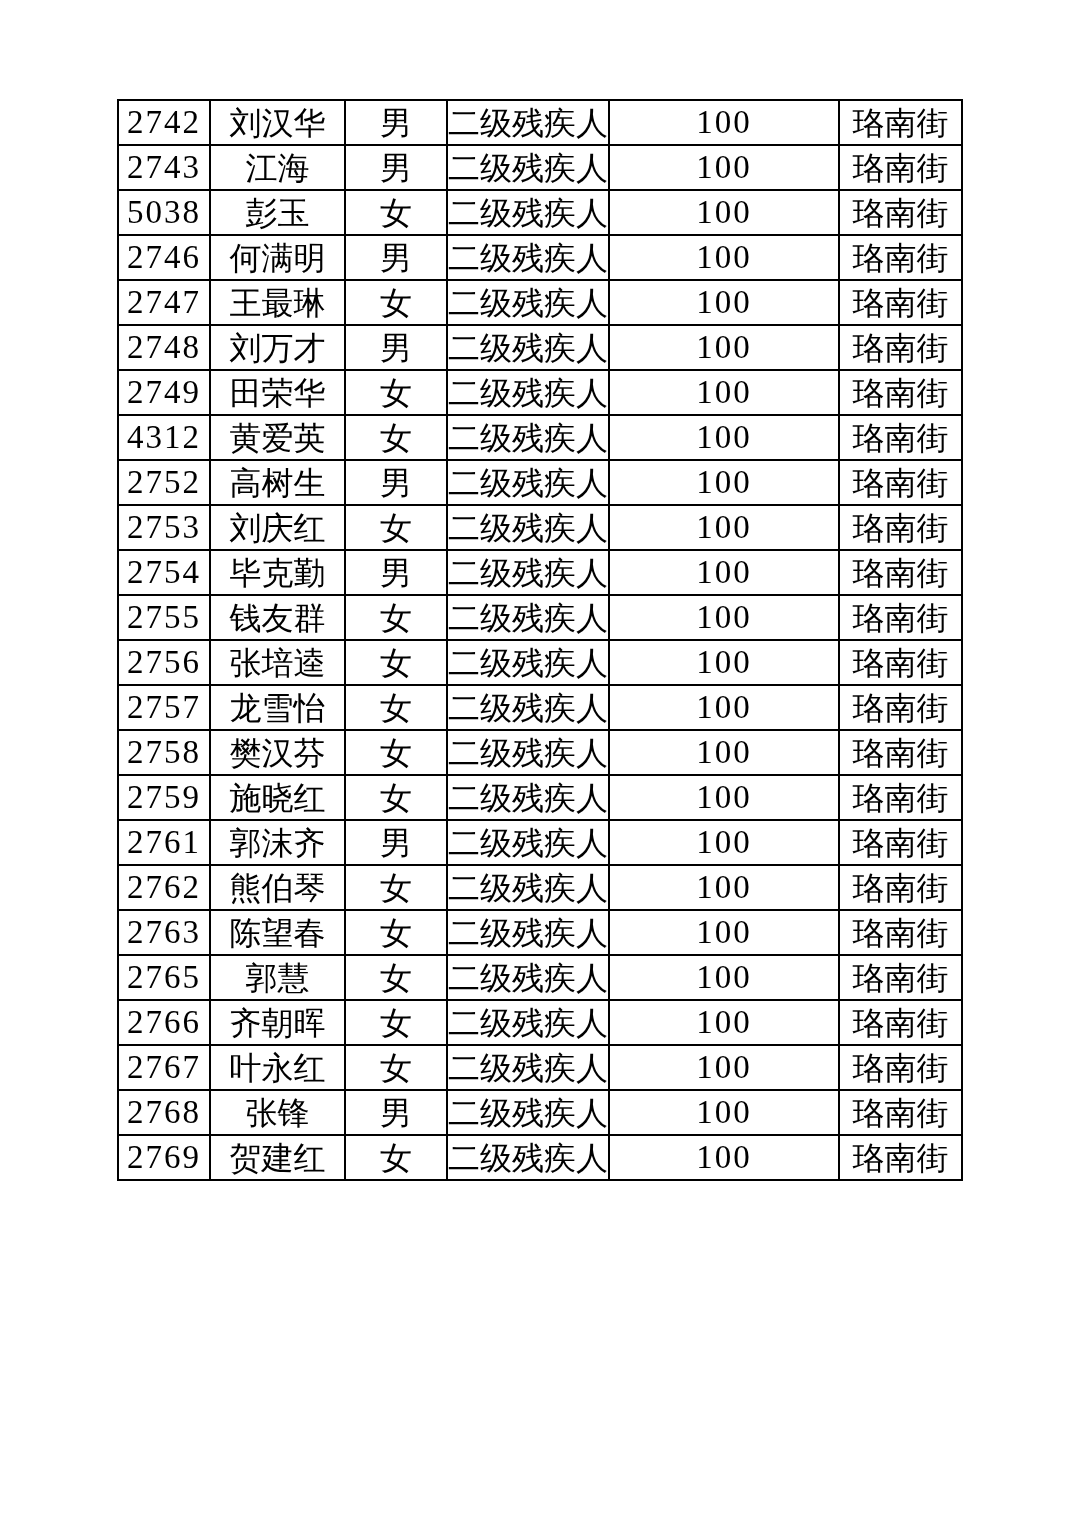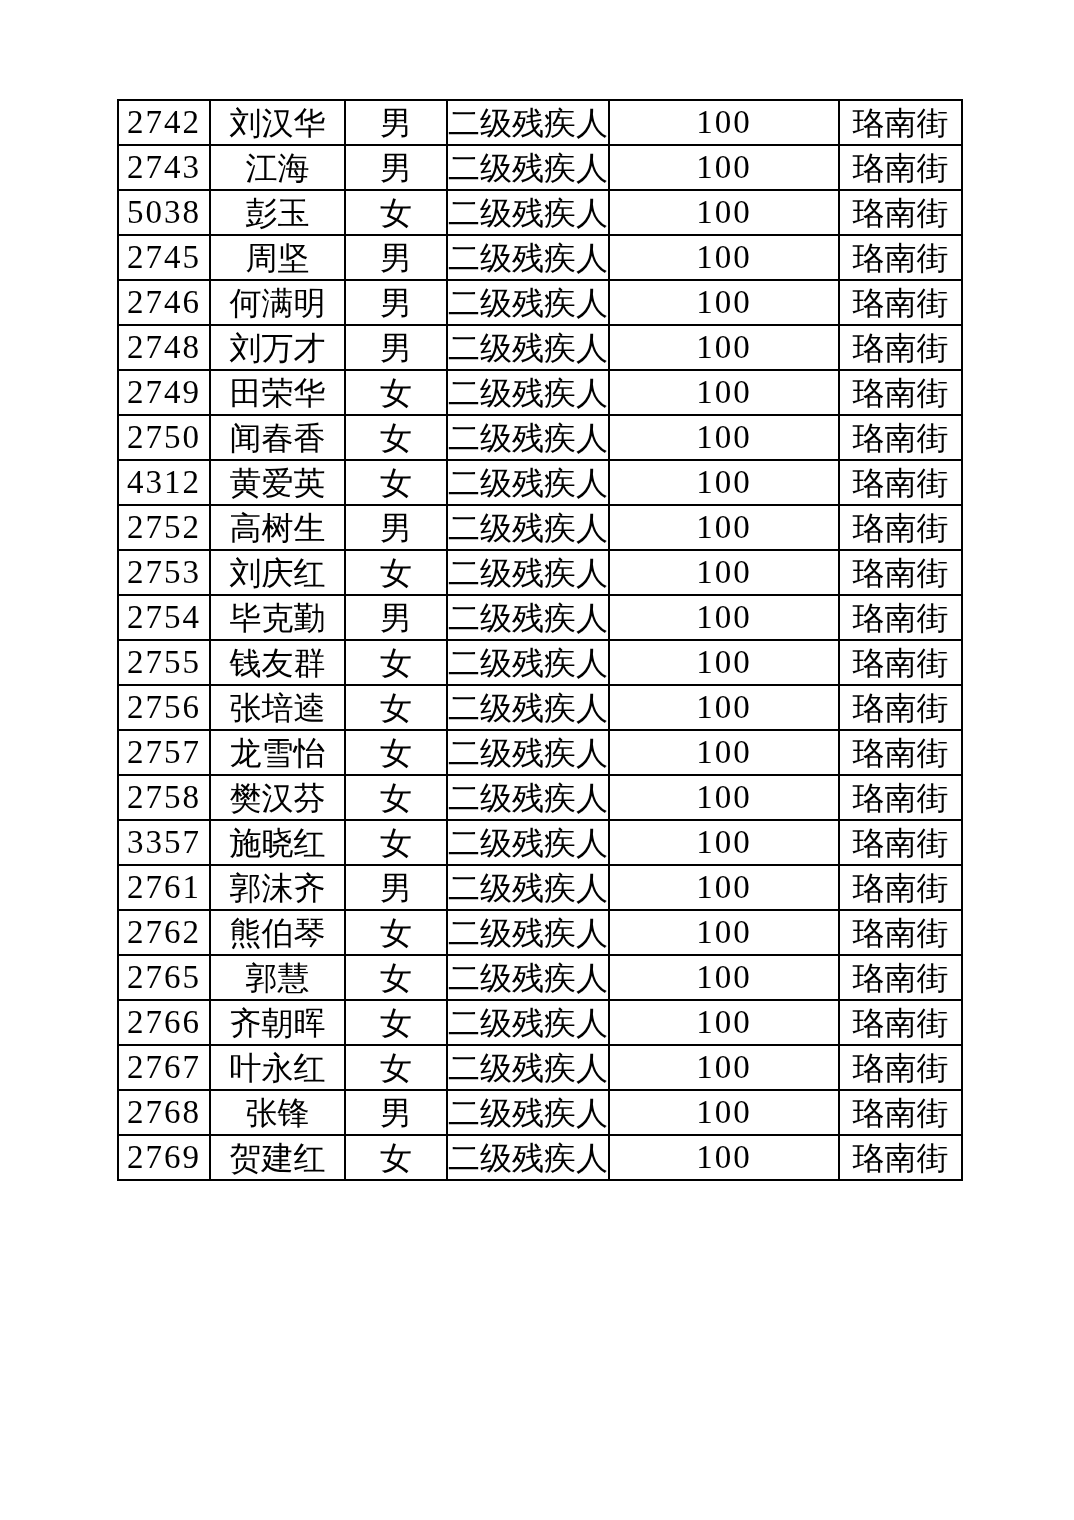--- a/index.html
+++ b/index.html
@@ -86,60 +86,52 @@
         </tr>
         <tr>
           <td class="c0">5038</td>
           <td class="c1">彭玉</td>
           <td class="c2">女</td>
           <td class="c3">二级残疾人</td>
           <td class="c4">100</td>
           <td class="c5">珞南街</td>
         </tr>
         <tr>
-          <td class="c0">2745</td>
-          <td class="c1">周坚</td>
-          <td class="c2">男</td>
-          <td class="c3">二级残疾人</td>
-          <td class="c4">100</td>
-          <td class="c5">珞南街</td>
-        </tr>
-        <tr>
           <td class="c0">2746</td>
           <td class="c1">何满明</td>
           <td class="c2">男</td>
           <td class="c3">二级残疾人</td>
           <td class="c4">100</td>
           <td class="c5">珞南街</td>
         </tr>
         <tr>
+          <td class="c0">2747</td>
+          <td class="c1">王最琳</td>
+          <td class="c2">女</td>
+          <td class="c3">二级残疾人</td>
+          <td class="c4">100</td>
+          <td class="c5">珞南街</td>
+        </tr>
+        <tr>
           <td class="c0">2748</td>
           <td class="c1">刘万才</td>
           <td class="c2">男</td>
           <td class="c3">二级残疾人</td>
           <td class="c4">100</td>
           <td class="c5">珞南街</td>
         </tr>
         <tr>
           <td class="c0">2749</td>
           <td class="c1">田荣华</td>
           <td class="c2">女</td>
           <td class="c3">二级残疾人</td>
           <td class="c4">100</td>
           <td class="c5">珞南街</td>
         </tr>
         <tr>
-          <td class="c0">2750</td>
-          <td class="c1">闻春香</td>
-          <td class="c2">女</td>
-          <td class="c3">二级残疾人</td>
-          <td class="c4">100</td>
-          <td class="c5">珞南街</td>
-        </tr>
-        <tr>
           <td class="c0">4312</td>
           <td class="c1">黄爱英</td>
           <td class="c2">女</td>
           <td class="c3">二级残疾人</td>
           <td class="c4">100</td>
           <td class="c5">珞南街</td>
         </tr>
         <tr>
           <td class="c0">2752</td>
           <td class="c1">高树生</td>
@@ -190,38 +182,46 @@
         </tr>
         <tr>
           <td class="c0">2758</td>
           <td class="c1">樊汉芬</td>
           <td class="c2">女</td>
           <td class="c3">二级残疾人</td>
           <td class="c4">100</td>
           <td class="c5">珞南街</td>
         </tr>
         <tr>
-          <td class="c0">3357</td>
+          <td class="c0">2759</td>
           <td class="c1">施晓红</td>
           <td class="c2">女</td>
           <td class="c3">二级残疾人</td>
           <td class="c4">100</td>
           <td class="c5">珞南街</td>
         </tr>
         <tr>
           <td class="c0">2761</td>
           <td class="c1">郭沫齐</td>
           <td class="c2">男</td>
           <td class="c3">二级残疾人</td>
           <td class="c4">100</td>
           <td class="c5">珞南街</td>
         </tr>
         <tr>
           <td class="c0">2762</td>
           <td class="c1">熊伯琴</td>
+          <td class="c2">女</td>
+          <td class="c3">二级残疾人</td>
+          <td class="c4">100</td>
+          <td class="c5">珞南街</td>
+        </tr>
+        <tr>
+          <td class="c0">2763</td>
+          <td class="c1">陈望春</td>
           <td class="c2">女</td>
           <td class="c3">二级残疾人</td>
           <td class="c4">100</td>
           <td class="c5">珞南街</td>
         </tr>
         <tr>
           <td class="c0">2765</td>
           <td class="c1">郭慧</td>
           <td class="c2">女</td>
           <td class="c3">二级残疾人</td>

